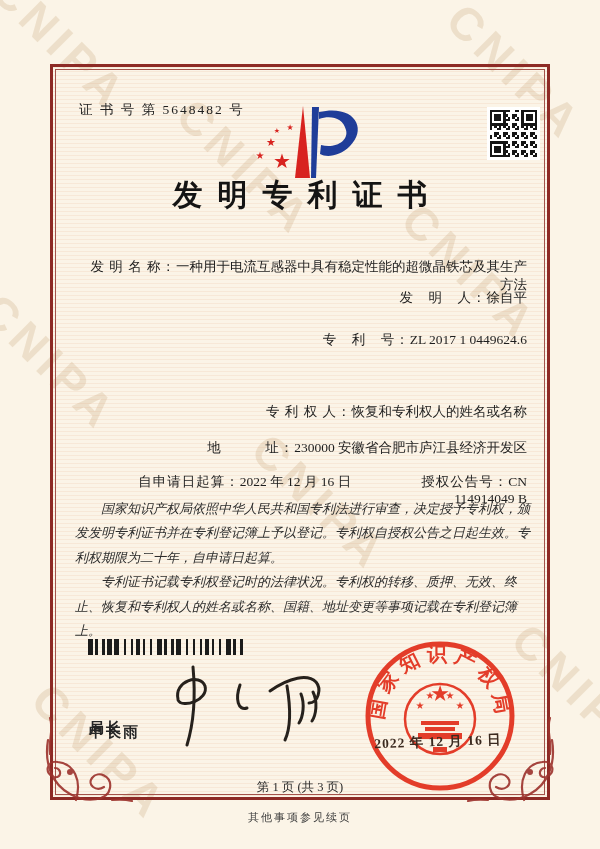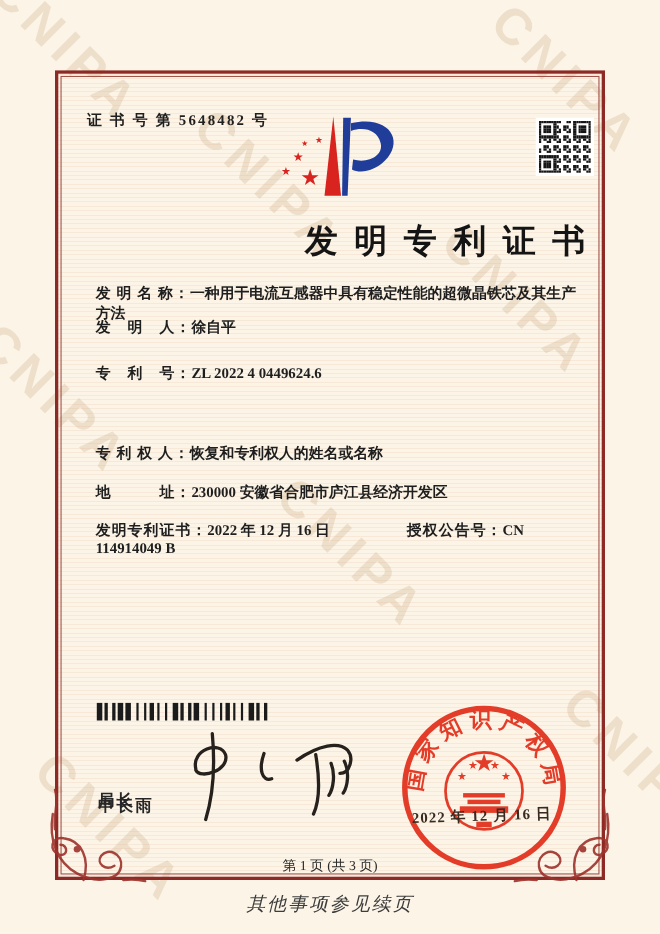--- a/index.html
+++ b/index.html
@@ -5,47 +5,47 @@
   html,body{margin:0;padding:0;}
   .page{position:relative;width:600px;height:849px;overflow:hidden;
         background:#fbf4e7;font-family:"Liberation Serif","DejaVu Serif",serif;color:#222;}
   .wm{position:absolute;font-family:"Liberation Sans","DejaVu Sans",sans-serif;
       font-weight:bold;font-size:46px;letter-spacing:6px;color:rgba(204,174,136,0.30);
       transform:rotate(45deg);white-space:nowrap;pointer-events:none;z-index:1;}
   .frame{position:absolute;left:50px;top:64px;width:500px;height:736px;box-sizing:border-box;
          border:3px solid #8d2a25;z-index:2;
          background:repeating-linear-gradient(180deg,rgba(224,150,110,0.13) 0 1px,transparent 1px 4px);}
   .frame::after{content:'';position:absolute;inset:2px;border:1px solid #a3524a;pointer-events:none;}
-  .cert-number{position:absolute;left:26px;top:34px;font-size:13.5px;font-weight:bold;
+  .cert-number{position:absolute;left:26px;top:34px;font-size:13.5px;font-weight:normal;
                letter-spacing:2px;color:#1f1f1f;}
   .logo{position:absolute;left:187px;top:37px;}
   .qr{position:absolute;left:434px;top:40px;width:47px;height:47px;background:#fff;
       padding:3px;display:grid;grid-template-columns:repeat(21,1fr);grid-template-rows:repeat(21,1fr);}
   .qr span{display:block;}
   .qr .d{background:#151515;}
-  .title{position:absolute;left:0;top:132px;width:100%;text-align:right;font-size:30px;
+  .title{position:absolute;left:0;top:108px;width:100%;text-align:center;font-size:30px;
          font-weight:bold;letter-spacing:15px;text-indent:15px;color:#141414;}
-  .field{position:absolute;left:34px;right:20px;font-size:13.5px;font-weight:bold;color:#1e1e1e;}
+  .field{position:absolute;left:34px;right:20px;font-size:13.5px;font-weight:normal;color:#1e1e1e;text-align:right;}
   .field .lbl{letter-spacing:1px;}
   .pair2{margin-left:70px;}
   .body-text{position:absolute;left:22px;top:430px;width:458px;font-size:13px;line-height:1.88;
              color:#2c2c2c;font-style:italic;}
   .body-text p{margin:0;text-indent:2em;}
   .barcode{position:absolute;left:35px;top:572px;width:155px;height:16px;white-space:nowrap;
            font-size:0;}
   .signer{position:absolute;left:36px;font-family:"Liberation Sans","DejaVu Sans",sans-serif;
           font-weight:bold;font-size:15px;color:#262626;letter-spacing:2px;}
   .signature{position:absolute;left:95px;top:592px;}
   .seal{position:absolute;left:308px;top:570px;opacity:.93;}
   .seal-date{position:absolute;left:312px;top:668px;width:152px;text-align:center;font-size:13.5px;
              font-weight:bold;color:#3a2a20;letter-spacing:1px;transform:rotate(-2deg);z-index:4;}
   .footer{position:absolute;left:0;top:712px;width:100%;text-align:center;font-size:12.5px;
           color:#2a2a2a;}
-  .cont-note{position:absolute;left:0;top:810px;width:100%;text-align:center;font-size:17px;
-             font-style:italic;color:#3c3c3c;z-index:2;letter-spacing:2px;}
+  .cont-note{position:absolute;left:0;top:810px;width:100%;text-align:center;font-size:11px;
+             color:#3c3c3c;z-index:2;letter-spacing:2px;}
   .flourish{position:absolute;z-index:3;}
 </style>
 </head>
 <body>
 
 <div class="page">
 
   <div class="wm" style="left:-25px;top:15px">CNIPA</div>
   <div class="wm" style="left:430px;top:45px">CNIPA</div>
   <div class="wm" style="left:385px;top:245px">CNIPA</div>
@@ -516,32 +516,36 @@
 
     <div class="title">发明专利证书</div>
 
     <div class="field" style="top:191px">
       <span class="lbl">发 明 名 称：</span><span>一种用于电流互感器中具有稳定性能的超微晶铁芯及其生产方法</span>
     </div>
     <div class="field" style="top:222px">
       <span class="lbl">发　明　人：</span><span>徐自平</span>
     </div>
     <div class="field" style="top:264px">
-      <span class="lbl">专　利　号：</span><span>ZL 2022 4 0449624.6</span>
+      <span class="lbl">专　利　号：</span><span>ZL 2017 1 0449624.6</span>
     </div>
     <div class="field" style="top:336px">
       <span class="lbl">专 利 权 人：</span><span>恢复和专利权人的姓名或名称</span>
     </div>
     <div class="field" style="top:372px">
       <span class="lbl">地　　　址：</span><span>230000 安徽省合肥市庐江县经济开发区</span>
     </div>
     <div class="field" style="top:406px">
-      <span class="lbl">发明专利证书：</span><span>2022 年 12 月 16 日</span><span class="lbl pair2">授权公告号：</span><span>CN 114914049 B</span>
+      <span class="lbl">自申请日起算：</span><span>2022 年 12 月 16 日</span><span class="lbl pair2">授权公告号：</span><span>CN 114914049 B</span>
     </div>
 
+    <div class="body-text">
+      <p>国家知识产权局依照中华人民共和国专利法进行审查，决定授予专利权，颁发发明专利证书并在专利登记簿上予以登记。专利权自授权公告之日起生效。专利权期限为二十年，自申请日起算。</p>
+      <p>专利证书记载专利权登记时的法律状况。专利权的转移、质押、无效、终止、恢复和专利权人的姓名或名称、国籍、地址变更等事项记载在专利登记簿上。</p>
+    </div>
 
     <div class="barcode"><span style="display:inline-block;height:16px;width:4.77px;background:#1b1b1b"></span><span style="display:inline-block;height:16px;width:2.38px;background:transparent"></span><span style="display:inline-block;height:16px;width:2.38px;background:#1b1b1b"></span><span style="display:inline-block;height:16px;width:4.77px;background:transparent"></span><span style="display:inline-block;height:16px;width:2.38px;background:#1b1b1b"></span><span style="display:inline-block;height:16px;width:2.38px;background:transparent"></span><span style="display:inline-block;height:16px;width:4.77px;background:#1b1b1b"></span><span style="display:inline-block;height:16px;width:2.38px;background:transparent"></span><span style="display:inline-block;height:16px;width:4.77px;background:#1b1b1b"></span><span style="display:inline-block;height:16px;width:4.77px;background:transparent"></span><span style="display:inline-block;height:16px;width:2.38px;background:#1b1b1b"></span><span style="display:inline-block;height:16px;width:4.77px;background:transparent"></span><span style="display:inline-block;height:16px;width:2.38px;background:#1b1b1b"></span><span style="display:inline-block;height:16px;width:2.38px;background:transparent"></span><span style="display:inline-block;height:16px;width:4.77px;background:#1b1b1b"></span><span style="display:inline-block;height:16px;width:2.38px;background:transparent"></span><span style="display:inline-block;height:16px;width:2.38px;background:#1b1b1b"></span><span style="display:inline-block;height:16px;width:4.77px;background:transparent"></span><span style="display:inline-block;height:16px;width:2.38px;background:#1b1b1b"></span><span style="display:inline-block;height:16px;width:4.77px;background:transparent"></span><span style="display:inline-block;height:16px;width:4.77px;background:#1b1b1b"></span><span style="display:inline-block;height:16px;width:2.38px;background:transparent"></span><span style="display:inline-block;height:16px;width:2.38px;background:#1b1b1b"></span><span style="display:inline-block;height:16px;width:4.77px;background:transparent"></span><span style="display:inline-block;height:16px;width:2.38px;background:#1b1b1b"></span><span style="display:inline-block;height:16px;width:2.38px;background:transparent"></span><span style="display:inline-block;height:16px;width:4.77px;background:#1b1b1b"></span><span style="display:inline-block;height:16px;width:4.77px;background:transparent"></span><span style="display:inline-block;height:16px;width:2.38px;background:#1b1b1b"></span><span style="display:inline-block;height:16px;width:4.77px;background:transparent"></span><span style="display:inline-block;height:16px;width:2.38px;background:#1b1b1b"></span><span style="display:inline-block;height:16px;width:4.77px;background:transparent"></span><span style="display:inline-block;height:16px;width:2.38px;background:#1b1b1b"></span><span style="display:inline-block;height:16px;width:2.38px;background:transparent"></span><span style="display:inline-block;height:16px;width:4.77px;background:#1b1b1b"></span><span style="display:inline-block;height:16px;width:2.38px;background:transparent"></span><span style="display:inline-block;height:16px;width:2.38px;background:#1b1b1b"></span><span style="display:inline-block;height:16px;width:4.77px;background:transparent"></span><span style="display:inline-block;height:16px;width:2.38px;background:#1b1b1b"></span><span style="display:inline-block;height:16px;width:4.77px;background:transparent"></span><span style="display:inline-block;height:16px;width:4.77px;background:#1b1b1b"></span><span style="display:inline-block;height:16px;width:2.38px;background:transparent"></span><span style="display:inline-block;height:16px;width:2.38px;background:#1b1b1b"></span><span style="display:inline-block;height:16px;width:4.77px;background:transparent"></span><span style="display:inline-block;height:16px;width:2.38px;background:#1b1b1b"></span></div>
 
     <div class="signer" style="top:652px">局长</div>
     <div class="signer" style="top:656px">申长雨</div>
 
     <svg class="signature" width="210" height="95" viewBox="0 0 210 95">
       <g fill="none" stroke="#26211c" stroke-width="3" stroke-linecap="round">
         <path d="M30,40 C26,22 52,14 57,27 C61,41 34,50 30,41"></path>
         <path d="M45,8 C47,30 47,60 39,86"></path>

